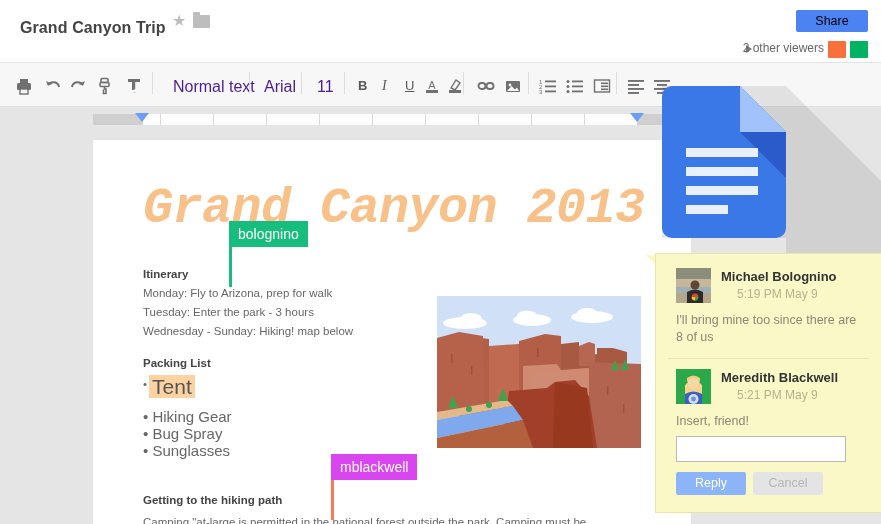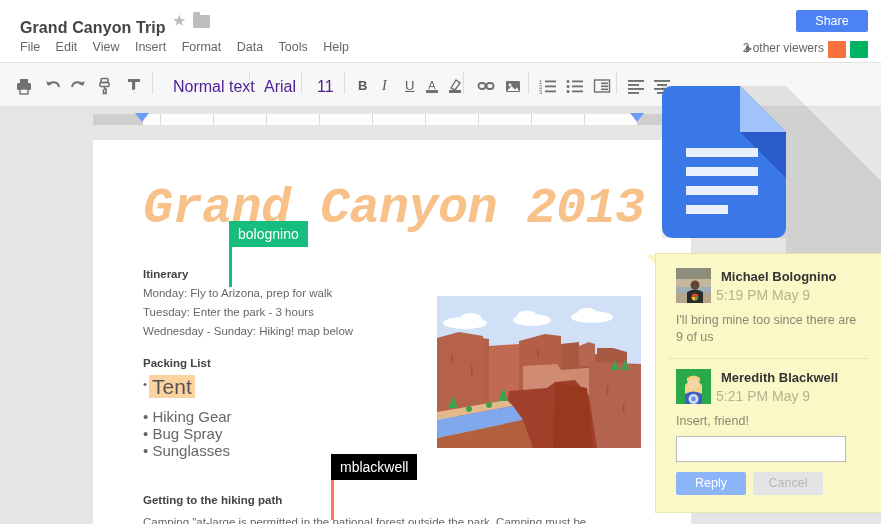--- a/index.html
+++ b/index.html
@@ -34,21 +34,21 @@
   #menubar { position:absolute; left:20px; top:37px; height:18px; }
   .menu-item {
     display:inline-block; font-size:12.5px; color:#666; margin-right:11px;
     cursor:default;
   }
 
   
   #share-btn {
     position:absolute; right:13px; top:10px;
     width:72px; height:22px; background:#4d82f3;
-    color:#ffffff; font-size:12.5px; text-align:center; line-height:22px;
+    color:#000000; font-size:12.5px; text-align:center; line-height:22px;
     border-radius:2px; cursor:pointer;
   }
   #viewers-row { position:absolute; right:13px; top:41px; height:18px; }
   #viewers-caret {
     position:absolute; right:116px; top:4px;
     width:0;height:0;border-left:6px solid #777;
     border-top:4px solid transparent;border-bottom:4px solid transparent;
   }
   #viewers-label {
     position:absolute; right:44px; top:0px;
@@ -161,21 +161,21 @@
     width:0;height:0;border-top:10px solid #fbf8c8;
     border-left:10px solid transparent;
   }
   .comment { position:absolute; left:0; width:225px; }
   .c-avatar { position:absolute; left:20px; top:0; width:35px; height:35px; overflow:hidden; }
   .c-name {
     position:absolute; left:65px; top:1px; font-size:13px;
     font-weight:bold; color:#333; white-space:nowrap;
   }
   .c-time {
-    position:absolute; left:60px; top:19px; font-size:14px;
+    position:absolute; left:81px; top:19px; font-size:12px;
     color:#b5b28f; white-space:nowrap;
   }
   .c-text {
     position:absolute; left:20px; font-size:12.5px; color:#8a8872;
     line-height:17px; width:190px;
   }
   #comment-divider {
     position:absolute; left:12px; top:104px; width:201px; height:1px;
     background:#eae6b6;
   }
@@ -195,30 +195,20 @@
   }
 </style>
 </head>
 <body>
 
 <div id="titlebar">
   <div id="doc-title">Grand Canyon Trip</div>
   <div id="star-icon">★</div>
   <div id="folder-icon"></div>
 
-  <div id="menubar">
-    <span class="menu-item">File</span>
-    <span class="menu-item">Edit</span>
-    <span class="menu-item">View</span>
-    <span class="menu-item">Insert</span>
-    <span class="menu-item">Format</span>
-    <span class="menu-item">Data</span>
-    <span class="menu-item">Tools</span>
-    <span class="menu-item">Help</span>
-  </div>
 
   <div id="share-btn">Share</div>
   <div id="viewers-row">
     <div id="viewers-caret"></div>
     <div id="viewers-label">2 other viewers</div>
     <div class="swatch" id="swatch-orange"></div>
     <div class="swatch" id="swatch-green"></div>
   </div>
 </div>
 
@@ -439,21 +429,21 @@
       </svg>
     </div>
 
     <div class="collab-cursor">
       <div class="collab-bar" style="left:136px; top:81px; height:66px; background:#17bd7c;"></div>
       <div class="collab-tag" style="left:136px; top:81px; background:#17bd7c;">bolognino</div>
     </div>
 
     <div class="collab-cursor">
       <div class="collab-bar" style="left:238px; top:314px; height:66px; background:#fb7a56;"></div>
-      <div class="collab-tag" style="left:238px; top:314px; background:#000000;">mblackwell</div>
+      <div class="collab-tag" style="left:238px; top:314px; background:#d946ef;">mblackwell</div>
     </div>
   </div>
 </div>
 
 <div id="logo-shadow">
   <svg width="340" height="340" viewBox="0 0 340 340">
     <path d="M0 0 L124 0 L340 216 L340 340 L124 340 L124 152 L0 152 Z" fill="#000" opacity="0.085"></path>
   </svg>
 </div>
 <div id="docs-logo">
@@ -481,21 +471,21 @@
         <rect y="25" width="35" height="10" fill="#b3a68c"></rect>
         <circle cx="19" cy="17" r="4.5" fill="#5d4536"></circle>
         <path d="M11 35 L11 24 Q19 19 27 24 L27 35 Z" fill="#2b2b2b"></path>
         <circle cx="19" cy="29" r="3.4" fill="#d94a2b"></circle>
         <path d="M19 29 L22.4 29 A3.4 3.4 0 0 1 19 32.4 Z" fill="#3fa34d"></path>
         <path d="M19 29 L15.6 29 A3.4 3.4 0 0 0 19 32.4 Z" fill="#f2c12e"></path>
       </svg>
     </div>
     <div class="c-name">Michael Bolognino</div>
     <div class="c-time">5:19 PM May 9</div>
-    <div class="c-text" style="top:44px">I'll bring mine too since there are 9 of us</div>
+    <div class="c-text" style="top:44px">I'll bring mine too since there are 8 of us</div>
   </div>
 
   <div id="comment-divider"></div>
 
   <div class="comment" style="top:115px">
     <div class="c-avatar">
       <svg width="35" height="35" viewBox="0 0 35 35">
         <rect width="35" height="35" fill="#2aa84a"></rect>
         <path d="M9 35 L9 16 Q17.5 8 26 16 L26 35 Z" fill="#f2d58a"></path>
         <circle cx="17.5" cy="14" r="6" fill="#f6d7a8"></circle>

